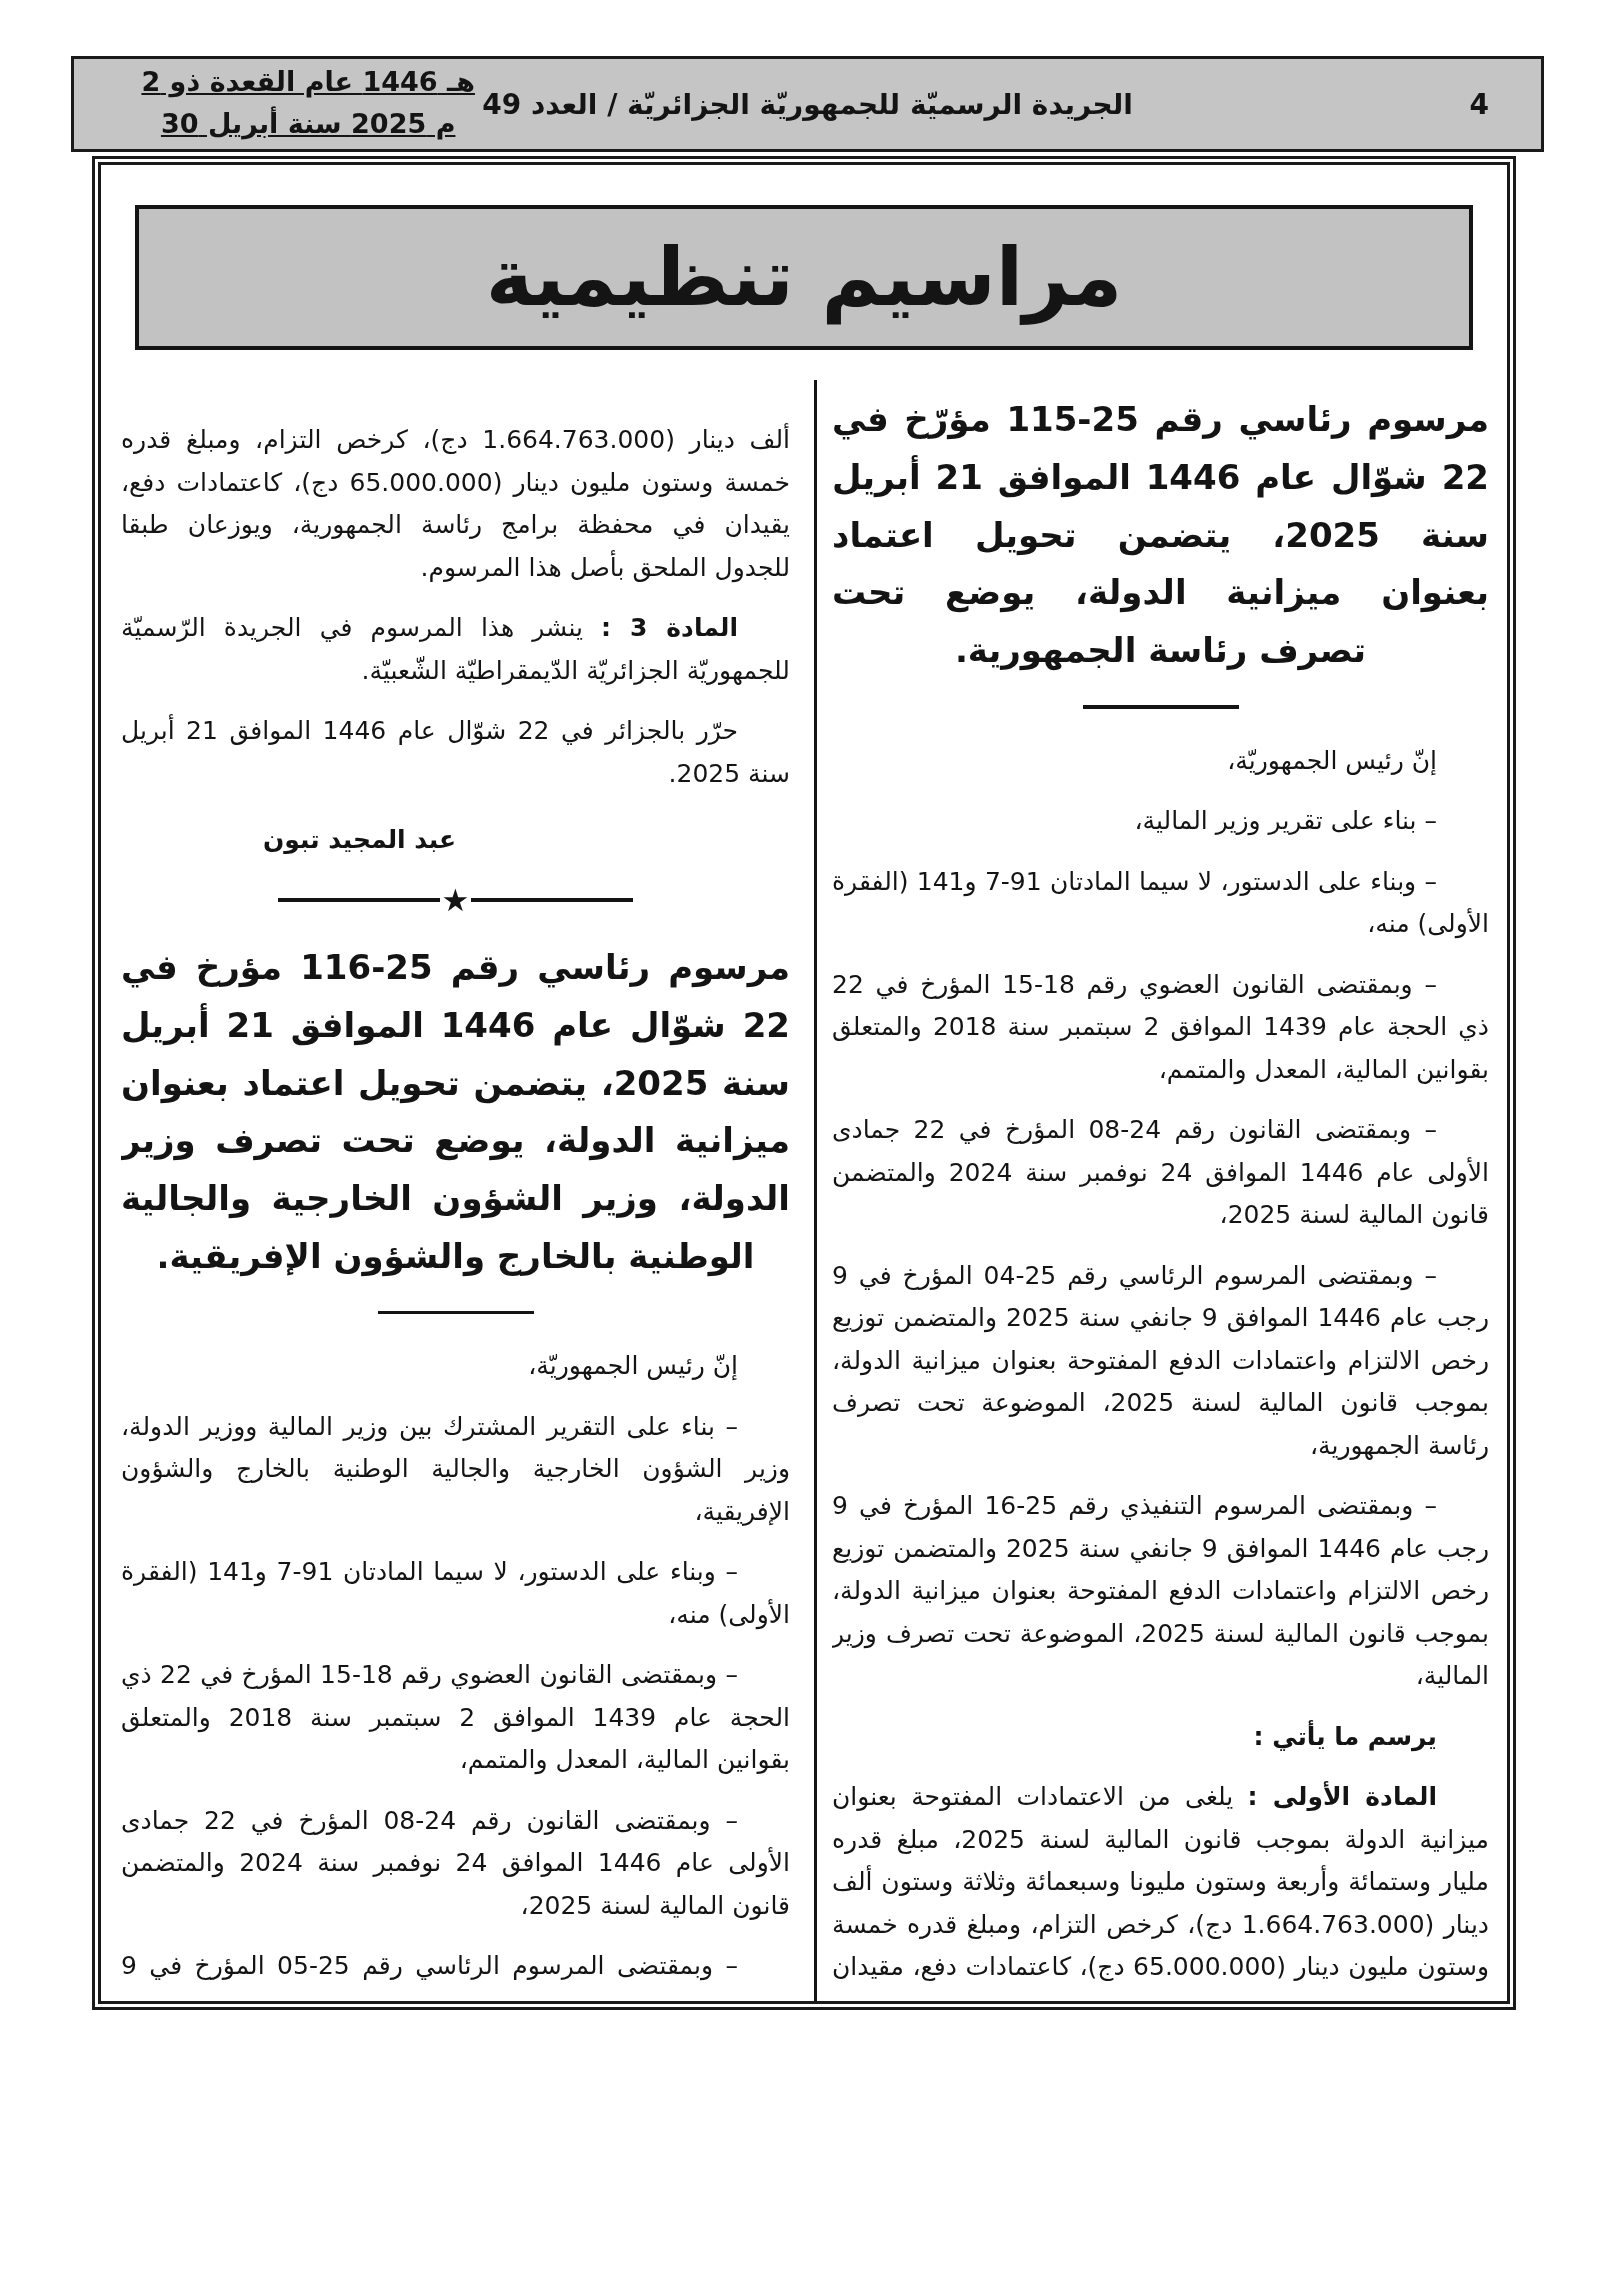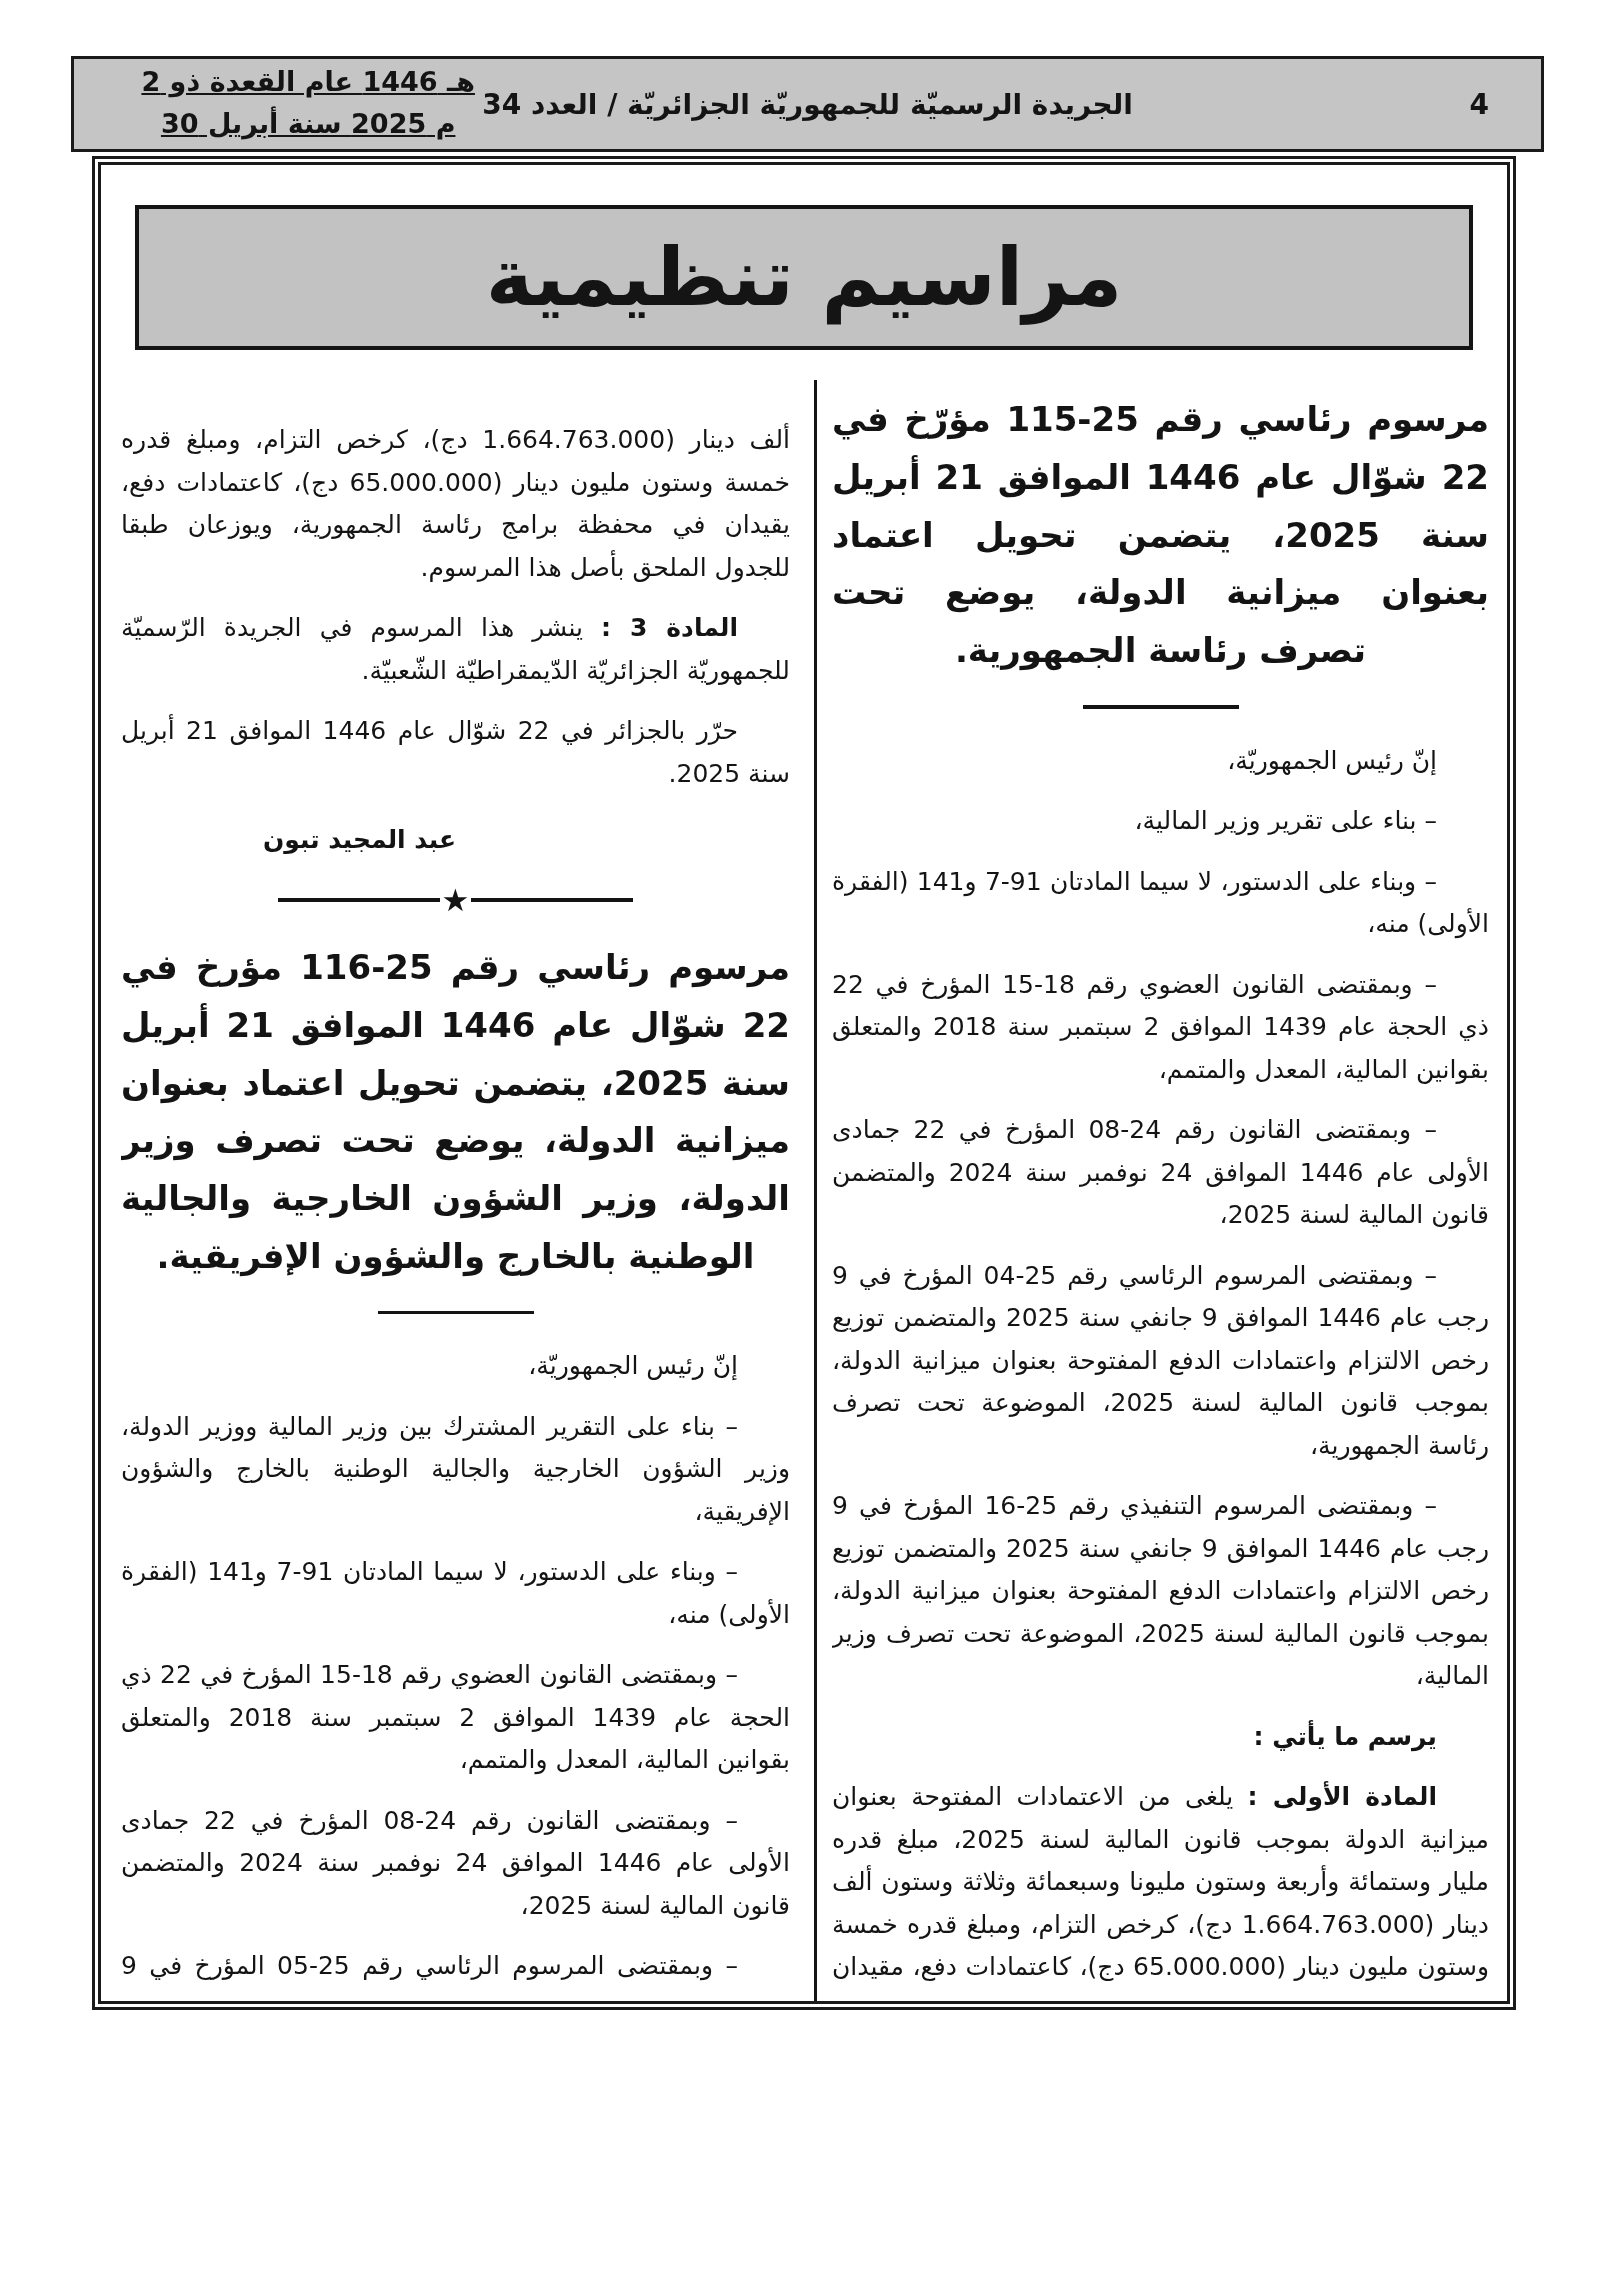--- a/index.html
+++ b/index.html
@@ -73,21 +73,21 @@
   .signed-at { margin-bottom:23.5px !important; }
 </style>
 </head>
 <body>
 
 <div class="header-strip">
   <div class="header-dates">
     <div>هـ 1446 عام القعدة ذو 2</div>
     <div>م 2025 سنة أبريل 30</div>
   </div>
-  <div class="journal-title">الجريدة الرسميّة للجمهوريّة الجزائريّة / العدد 34</div>
+  <div class="journal-title">الجريدة الرسميّة للجمهوريّة الجزائريّة / العدد 49</div>
   <div class="page-number">4</div>
 </div>
 
 <div class="frame">
 
   <div class="banner">
     <span class="banner-text">مراسيم تنظيمية</span>
   </div>
 
   <div class="column-divider"></div>

